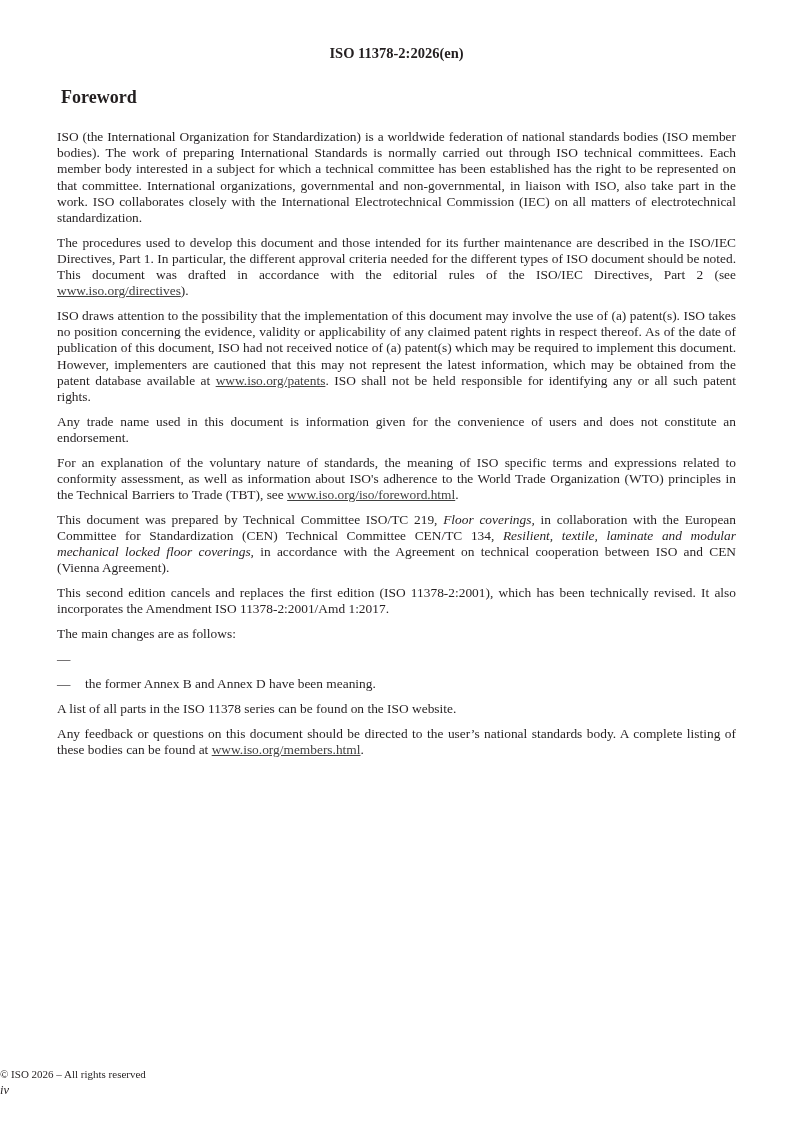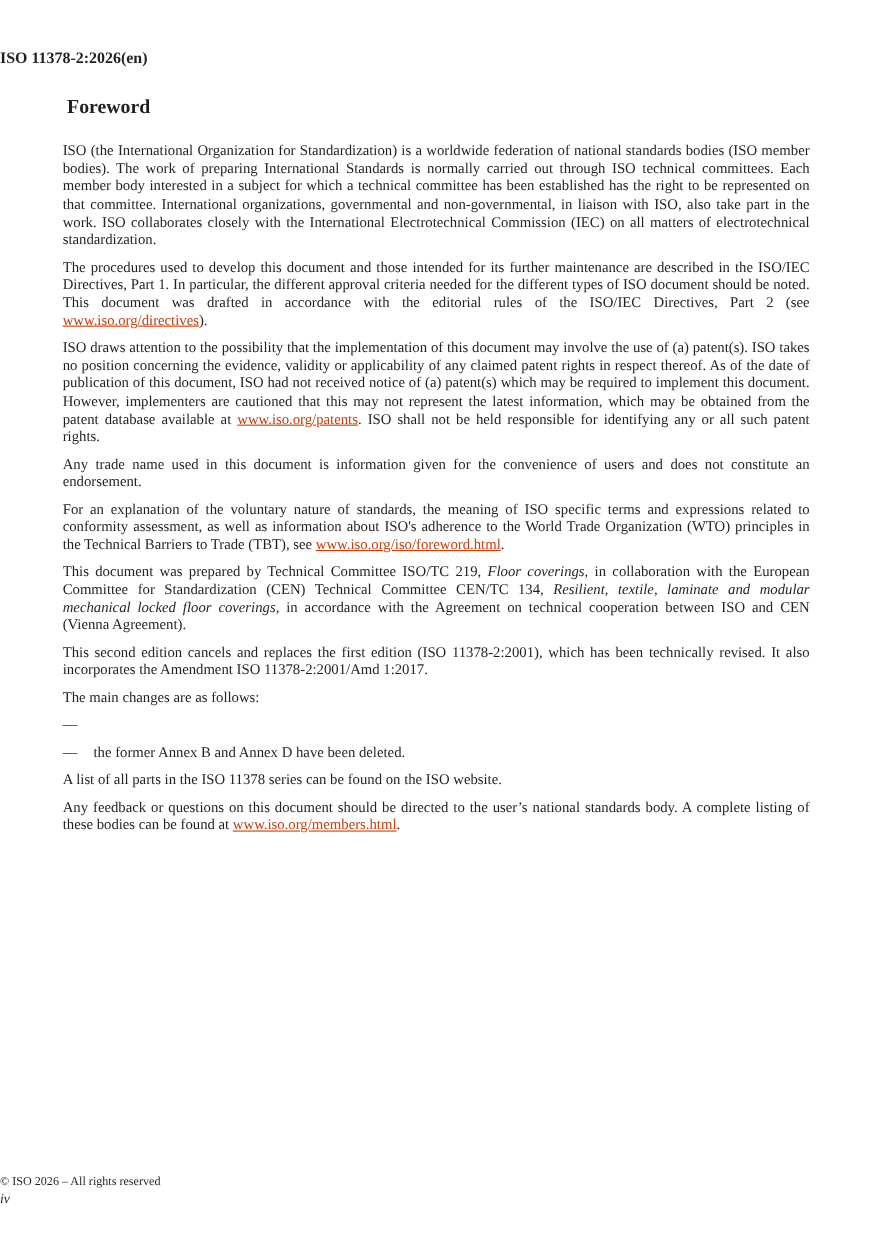--- a/index.html
+++ b/index.html
@@ -1,36 +1,36 @@
 <!DOCTYPE html>
 <html><head>
   <meta charset="utf-8">
   <style>
     html, body { margin: 0; padding: 0; background: #ffffff; }
     body {
       width: 793px; height: 1122px; position: relative; overflow: hidden;
       font-family: "DejaVu Serif", serif; color: #231f20;
     }
     .header {
-      position: absolute; top: 45px; left: 0; width: 793px; text-align: left;
+      position: absolute; top: 45px; left: 0; width: 793px; text-align: center;
       font-family: "Liberation Serif", serif; font-weight: bold; font-size: 14.5px;
       letter-spacing: 0;
     }
     .title {
       position: absolute; top: 83px; left: 57px;
       font-family: "Liberation Serif", serif; font-weight: bold; font-size: 18px;
       margin: 4px;
     }
     .content {
       position: absolute; top: 129px; left: 57px; width: 679px;
       font-family: "Liberation Serif", serif; font-size: 13.4px; line-height: 16.2px;
       text-align: justify;
     }
     .content p { margin: 0 0 8.5px 0; }
-    .content a { color: #c2410c; text-decoration: underline; }
+    .content a { color: #404040; text-decoration: underline; }
     .dash-item { display: flex; margin: 0 0 9px 0; }
     .dash-item .dash { width: 28px; flex: none; }
     .footer {
       position: absolute; top: 1066px; left: 0; width: 793px; text-align: left;
       font-family: "Liberation Serif", serif; font-size: 11px; line-height: 16px;
     }
     .footer .page { font-size: 12.5px; font-style: italic; }
   </style>
 </head>
 <body>
@@ -54,21 +54,21 @@
 
   <p>This second edition cancels and replaces the first edition (ISO 11378-2:2001), which has been technically revised. It also incorporates the Amendment ISO 11378-2:2001/Amd 1:2017.</p>
 
   <p>The main changes are as follows:</p>
 
   <div class="dash-item">
     <span class="dash">—</span>
   </div>
   <div class="dash-item">
     <span class="dash">—</span>
-    <span>the former Annex B and Annex D have been deleted.</span>
+    <span>the former Annex B and Annex D have been meaning.</span>
   </div>
 
   <p>A list of all parts in the ISO 11378 series can be found on the ISO website.</p>
 
   <p><span>Any feedback or questions on this document should be directed to the user’s national standards body. A complete listing of these bodies can be found at </span><a href="#">www.iso.org/members.html</a><span>.</span></p>
 </div>
 
 <div class="footer">
   <div>© ISO 2026 – All rights reserved</div>
   <div class="page">iv</div>

